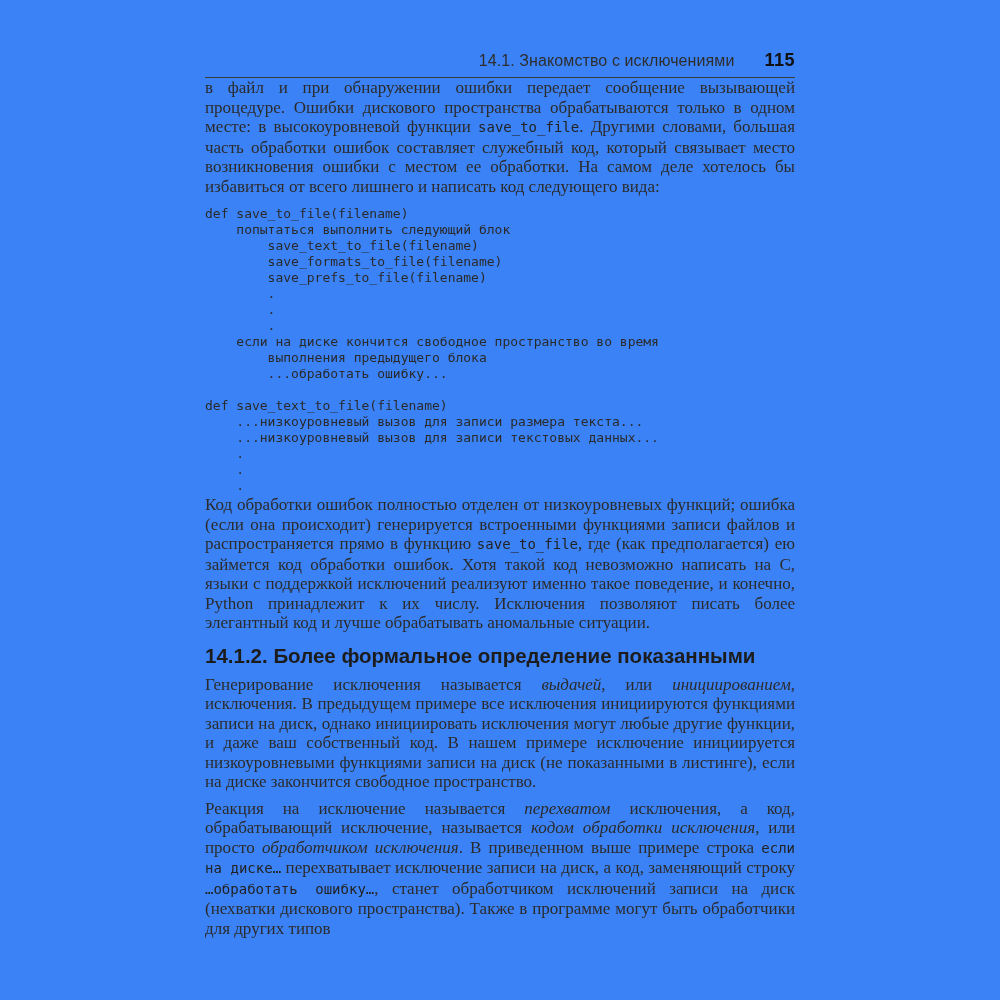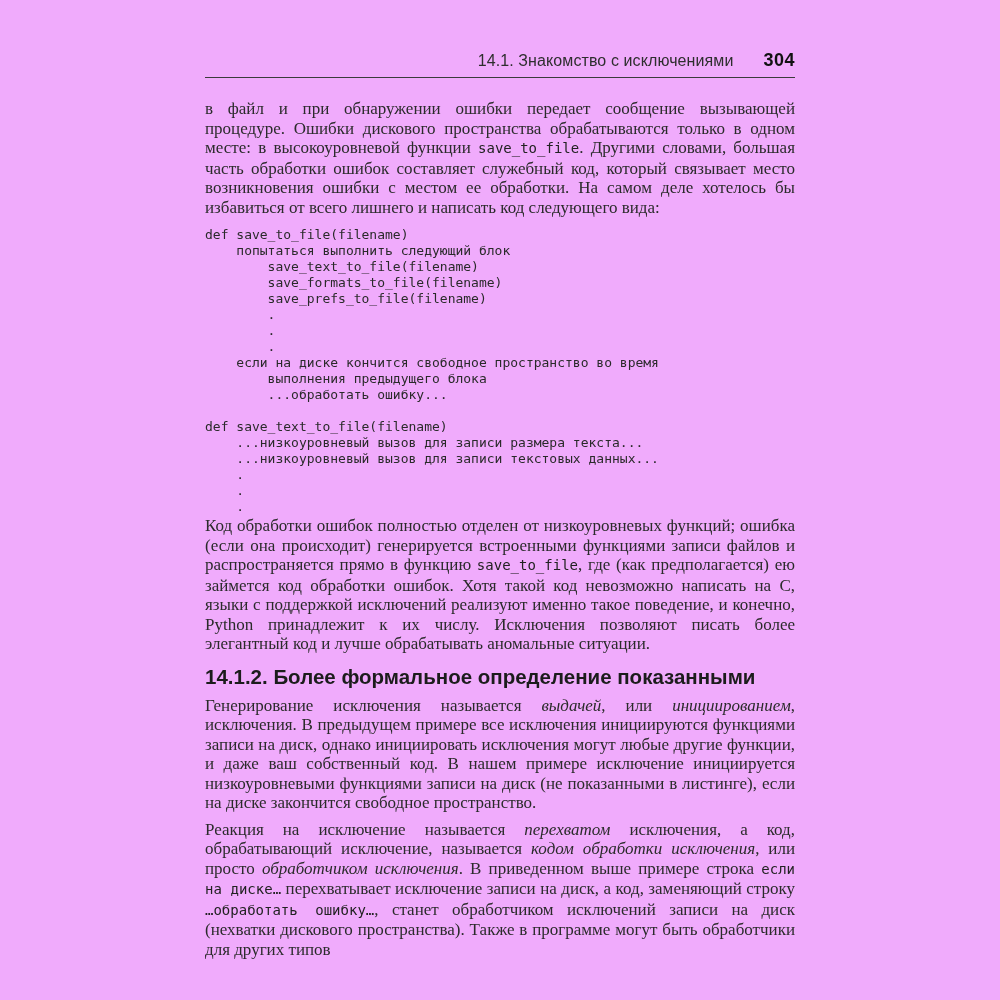--- a/index.html
+++ b/index.html
@@ -6,21 +6,21 @@
   body {
     width: 1000px; height: 1000px;
     background: #ffffff;
     font-family: "Liberation Serif", serif;
     color: #2b2b2b;
     overflow: hidden;
   }
   .page {
     position: relative;
     width: 1000px; height: 1000px;
-    background: #f0abfc;
+    background: #3b82f6;
   }
   .content-column {
     position: absolute;
     left: 205px; top: 0;
     width: 590px;
   }
   
   .running-header {
     display: flex;
     justify-content: flex-end;
@@ -46,21 +46,21 @@
     margin: 6px 0 0 0;
   }
   
   .body-para {
     font-size: 17px;
     line-height: 19.5px;
     text-align: justify;
     margin: 0;
     color: #2b2b2b;
   }
-  .para-intro      { margin-top: 21px; }
+  .para-intro      { }
   .para-after-code { margin-top: 1px; }
   .para-definition { margin-top: 8px; }
   .para-reaction   { margin-top: 7px; }
   
   .code-listing {
     font-family: "DejaVu Sans Mono", monospace;
     font-size: 13px;
     line-height: 16px;
     white-space: pre;
     margin: 10px 0 0 0;
@@ -87,21 +87,21 @@
   }
 </style>
 </head>
 <body>
 
 <div class="page">
   <div class="content-column">
 
     <div class="running-header">
       <span class="running-title">14.1. Знакомство с исключениями</span>
-      <span class="running-page">304</span>
+      <span class="running-page">115</span>
     </div>
     <hr class="header-rule">
 
     <p class="body-para para-intro"><span class="seg-normal">в файл и при обнаружении ошибки передает сообщение вызывающей процедуре. Ошибки дискового пространства обрабатываются только в одном месте: в высокоуровневой функции </span><span class="seg-code">save_to_file</span><span class="seg-normal">. Другими словами, большая часть обработки ошибок составляет служебный код, который связывает место возникновения ошибки с местом ее обработки. На самом деле хотелось бы избавиться от всего лишнего и написать код следующего вида:</span></p>
 
     <pre class="code-listing">def save_to_file(filename)
     попытаться выполнить следующий блок
         save_text_to_file(filename)
         save_formats_to_file(filename)
         save_prefs_to_file(filename)

